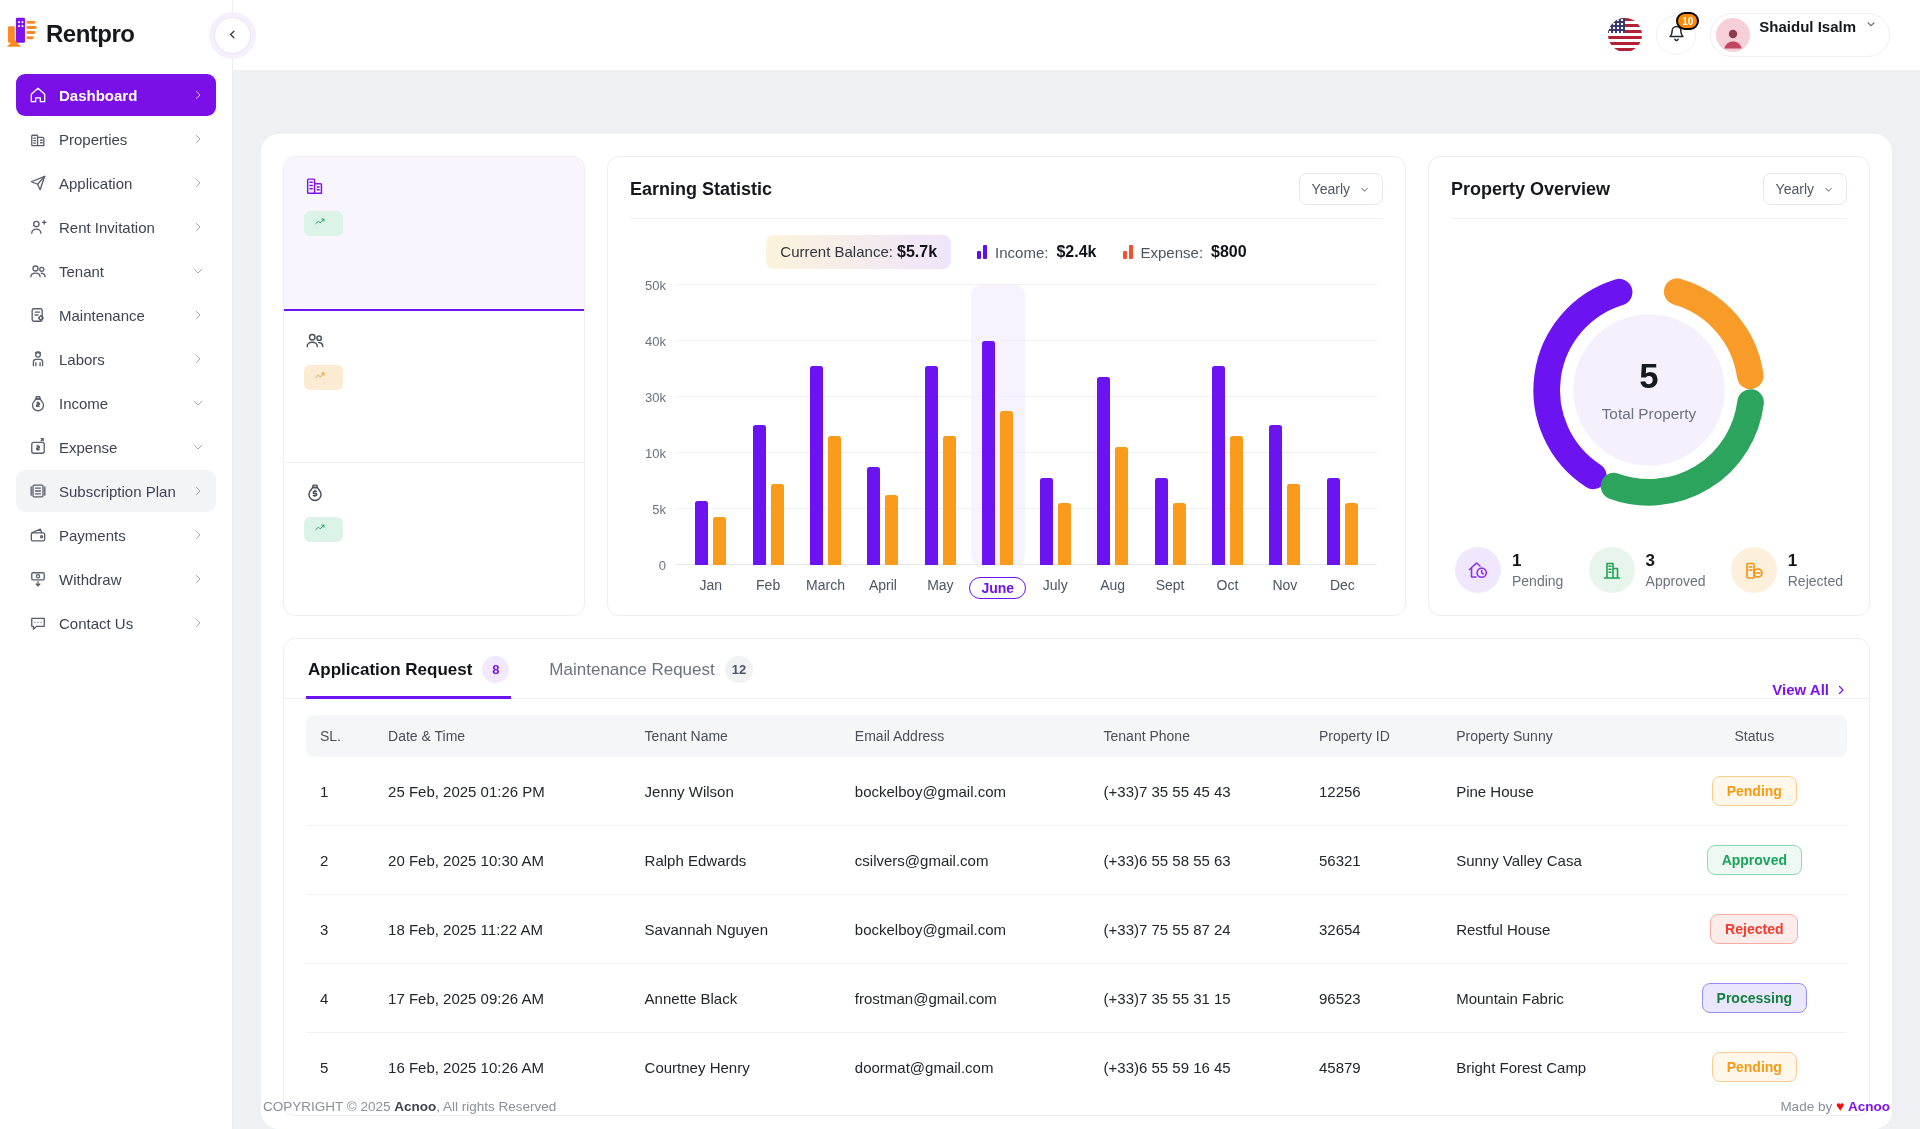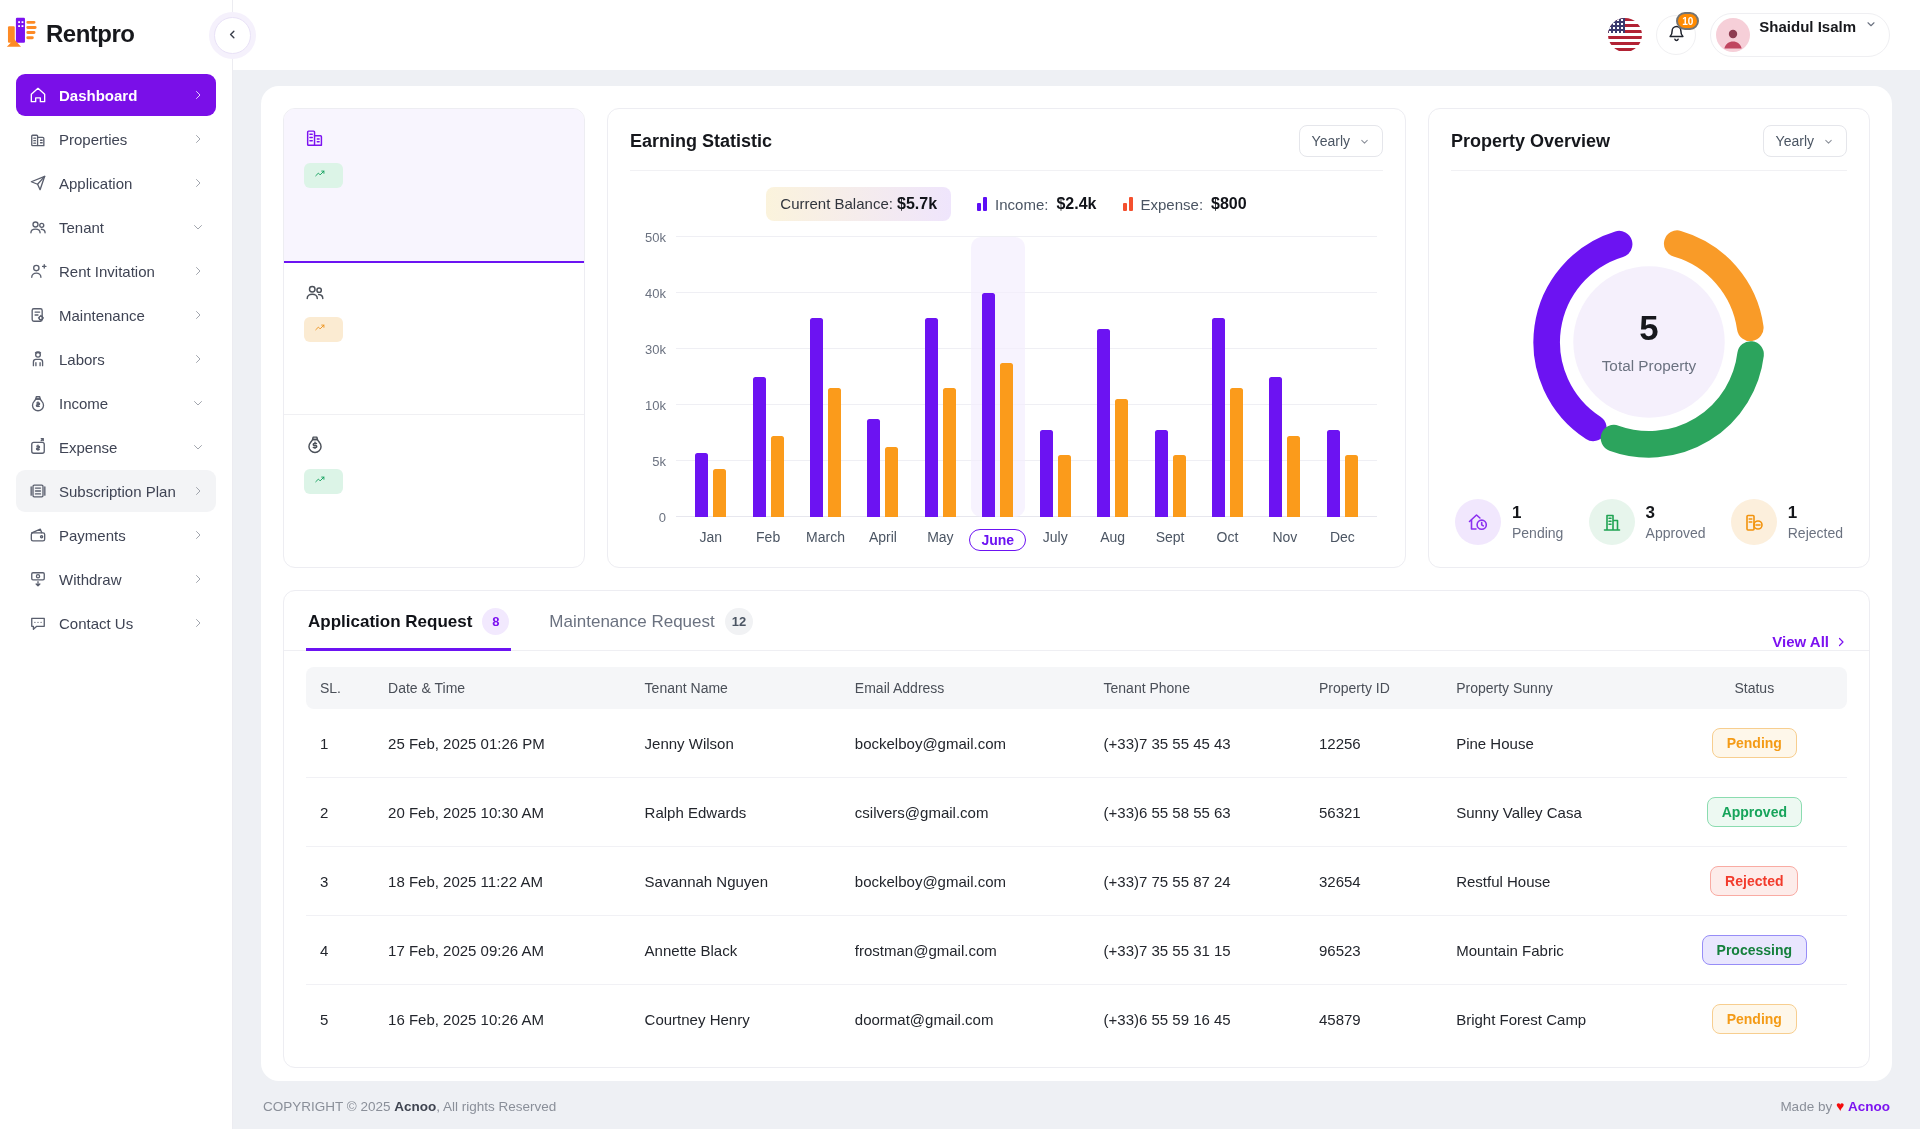--- a/index.html
+++ b/index.html
@@ -47,30 +47,30 @@
   .top-right { margin-left:auto; display:flex; align-items:center; gap:14px; }
   .flag-btn { width:34px; height:34px; border-radius:50%; border:none; padding:0; overflow:hidden; position:relative; cursor:pointer;
     background:repeating-linear-gradient(180deg,#B22234 0 3px,#fff 3px 6px); }
   .flag-btn .canton { position:absolute; left:0; top:0; width:17px; height:15px; background:#3C3B6E;
     background-image:radial-gradient(#fff 0.8px, transparent 0.9px); background-size:4px 4px; }
   .bell-btn { width:40px; height:40px; border-radius:50%; background:#fff; border:1px solid #F0F0F2;
     display:flex; align-items:center; justify-content:center; position:relative; cursor:pointer; color:#20242E; }
   .bell-btn svg { width:21px; height:21px; }
   .nbadge { position:absolute; top:-4px; right:-4px; min-width:18px; height:18px; border-radius:9px;
     background:#FF8A00; color:#fff; font-size:10px; font-weight:700; display:flex; align-items:center;
-    justify-content:center; padding:0 4px; border:2px solid #737373; }
+    justify-content:center; padding:0 4px; border:2px solid #000000; }
   .userchip { display:flex; align-items:flex-start; gap:9px; border:1px solid #EFEFF2; border-radius:999px;
     padding:4px 12px 4px 5px; background:#fff; cursor:pointer; }
   .avatar { width:34px; height:34px; border-radius:50%; background:#F6CFD8; overflow:hidden; display:flex; align-items:flex-end; justify-content:center; }
   .avatar svg { width:28px; height:28px; }
   .uname { font-size:15px; font-weight:700; color:#17181C; }
   .userchip .chev { display:flex; color:#6B7280; }
 
   main.content { flex:1; padding:16px 28px 0; min-height:0; }
-  .board { background:#fff; border-radius:18px; padding:22px; height:100%; }
+  .board { background:#fff; border-radius:18px; padding:22px; height:100%;margin-top:48px; }
 
   
   .row1 { display:flex; gap:22px; align-items:stretch; }
   .card { background:#fff; border:1px solid #EDEDF2; border-radius:12px; }
 
   .stats-card { width:302px; flex:none; display:flex; flex-direction:column; overflow:hidden; }
   .sec { flex:1; padding:18px 20px 16px; border-bottom:1px solid #F0F0F3; }
   .sec:last-child { border-bottom:none; }
   .sec.accent { background:#F8F5FE; border-bottom:2px solid #6C13F2; }
   .sec .lrow { display:flex; align-items:center; gap:10px; font-size:16px; color:#3A3F4B; }
@@ -232,45 +232,45 @@
           <span class="slabel">Application</span>
           <span class="schev">
             <svg width="12" height="12" viewBox="0 0 24 24" fill="none" stroke="currentColor" stroke-width="1.6" stroke-linecap="round" stroke-linejoin="round">
               <path d="M9 5l7 7-7 7"></path>
             </svg>
           </span>
         </div>
         <div class="sitem">
           <span class="sicon">
             <svg width="20" height="20" viewBox="0 0 24 24" fill="none" stroke="currentColor" stroke-width="1.6" stroke-linecap="round" stroke-linejoin="round">
+              <circle cx="10" cy="8.5" r="3.2"></circle>
+              <path d="M4.5 19.5c0-3 2.5-5 5.5-5s5.5 2 5.5 5"></path>
+              <path d="M17.5 6.5h4M19.5 4.5v4"></path>
+            </svg>
+          </span>
+          <span class="slabel">Rent Invitation</span>
+          <span class="schev">
+            <svg width="12" height="12" viewBox="0 0 24 24" fill="none" stroke="currentColor" stroke-width="1.6" stroke-linecap="round" stroke-linejoin="round">
+              <path d="M9 5l7 7-7 7"></path>
+            </svg>
+          </span>
+        </div>
+        <div class="sitem">
+          <span class="sicon">
+            <svg width="20" height="20" viewBox="0 0 24 24" fill="none" stroke="currentColor" stroke-width="1.6" stroke-linecap="round" stroke-linejoin="round">
               <circle cx="9" cy="9" r="3"></circle>
               <path d="M3.5 19c0-2.8 2.5-4.5 5.5-4.5s5.5 1.7 5.5 4.5"></path>
               <circle cx="16.5" cy="10" r="2.4"></circle>
               <path d="M16 14.7c2.4.2 4.5 1.8 4.5 4.3"></path>
             </svg>
           </span>
           <span class="slabel">Tenant</span>
           <span class="schev">
             <svg width="12" height="12" viewBox="0 0 24 24" fill="none" stroke="currentColor" stroke-width="1.6" stroke-linecap="round" stroke-linejoin="round">
               <path d="M5 9l7 7 7-7"></path>
-            </svg>
-          </span>
-        </div>
-        <div class="sitem">
-          <span class="sicon">
-            <svg width="20" height="20" viewBox="0 0 24 24" fill="none" stroke="currentColor" stroke-width="1.6" stroke-linecap="round" stroke-linejoin="round">
-              <circle cx="10" cy="8.5" r="3.2"></circle>
-              <path d="M4.5 19.5c0-3 2.5-5 5.5-5s5.5 2 5.5 5"></path>
-              <path d="M17.5 6.5h4M19.5 4.5v4"></path>
-            </svg>
-          </span>
-          <span class="slabel">Rent Invitation</span>
-          <span class="schev">
-            <svg width="12" height="12" viewBox="0 0 24 24" fill="none" stroke="currentColor" stroke-width="1.6" stroke-linecap="round" stroke-linejoin="round">
-              <path d="M9 5l7 7-7 7"></path>
             </svg>
           </span>
         </div>
         <div class="sitem">
           <span class="sicon">
             <svg width="20" height="20" viewBox="0 0 24 24" fill="none" stroke="currentColor" stroke-width="1.6" stroke-linecap="round" stroke-linejoin="round">
               <rect x="5" y="4.5" width="12" height="15" rx="2"></rect>
               <path d="M8.5 8.5H14M8.5 12H12"></path>
               <circle cx="15.5" cy="15.5" r="2.2"></circle>
               <path d="M15.5 12.6v1M15.5 17.4v1M18.4 15.5h-1M13.6 15.5h-1"></path>

